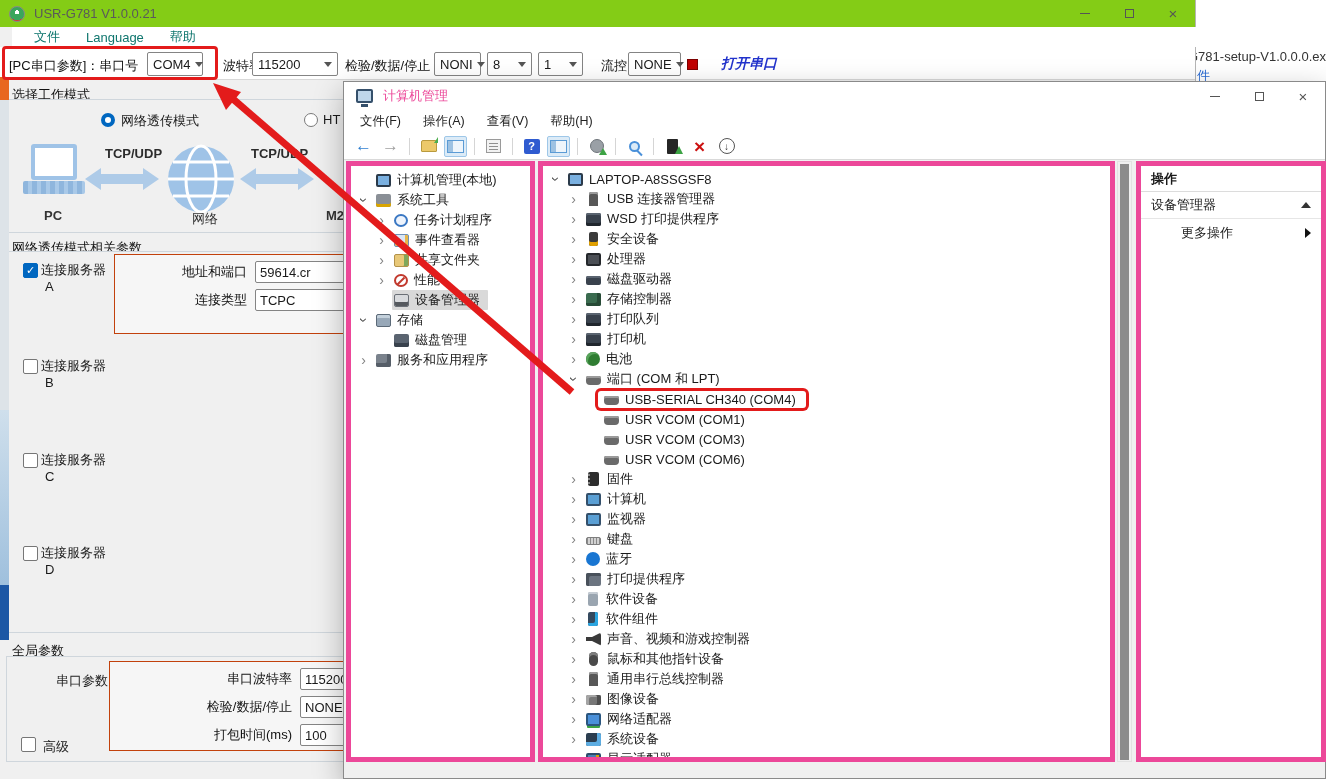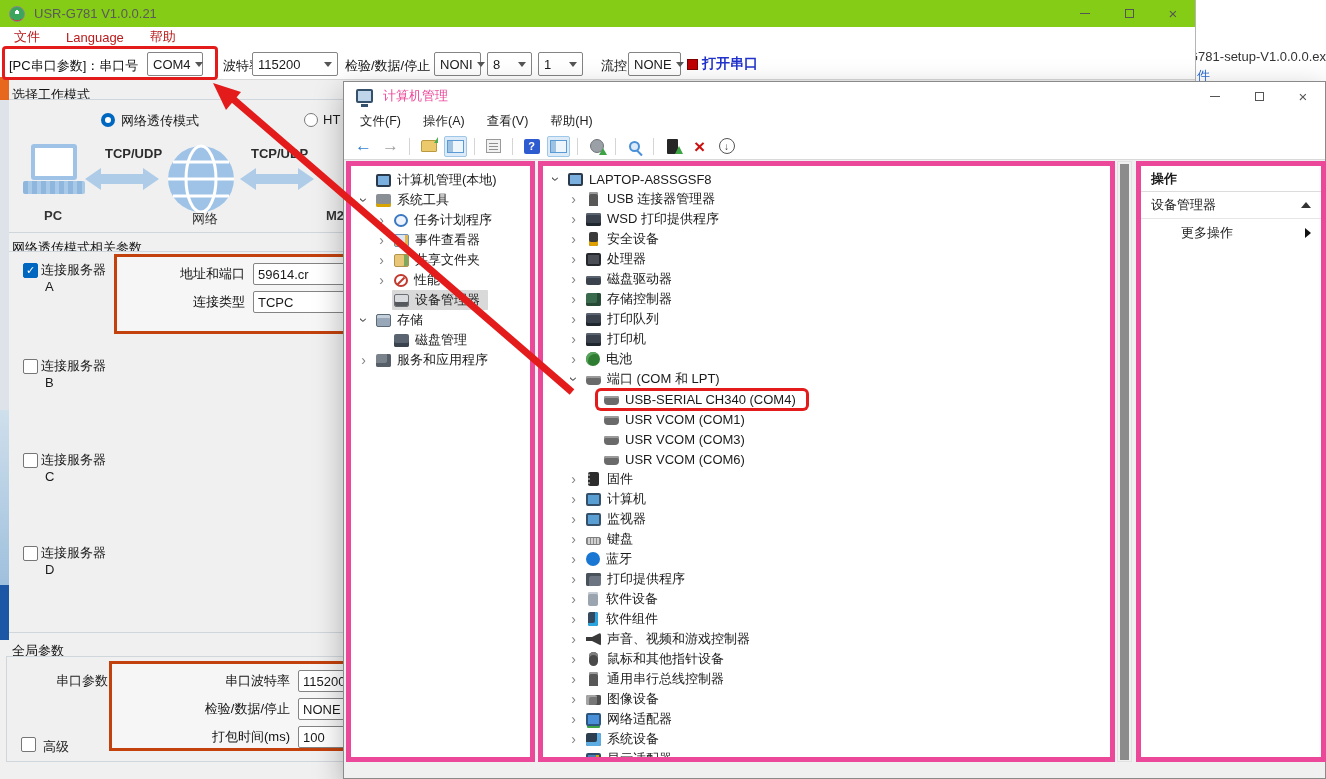--- a/index.html
+++ b/index.html
@@ -15,27 +15,27 @@
   #usr { left:0; top:0; width:1196px; height:779px; background:#f0f0f0;
          border-right:1px solid #b5b5b5; z-index:1; }
   #usr-titlebar { left:0; top:0; width:100%; height:27px; background:#84cc16; display:flex; align-items:center; }
   .usr-appicon { width:16px; height:16px; margin-left:9px; border-radius:50%;
      background:radial-gradient(circle at 50% 38%, #fff 0 18%, #3aa65c 19% 70%, #d23b2f 71%); border:1px solid #888; }
   #usr-title { margin-left:9px; color:#5a5a5a; }
   .winbtn { width:44px; height:27px; display:flex; align-items:center; justify-content:center; color:#555; }
   .min-glyph { width:10px; height:1px; background:#555; }
   .max-glyph { width:9px; height:9px; border:1px solid #555; }
   .close-glyph { font-size:15px; line-height:1; }
-  #usr-menubar { left:0; top:27px; width:100%; height:20px; background:#fff; display:flex; gap:26px; padding-left:14px; align-items:center; color:#b91c1c; }
+  #usr-menubar { left:12px; top:27px; width:100%; height:20px; background:#fff; display:flex; gap:26px; padding-left:22px; align-items:center; color:#0f766e; }
   #usr-toolbar { left:0; top:47px; width:100%; height:33px; background:#fff; border-bottom:1px solid #d8d8d8; }
   .tb-label { position:absolute; top:57px; color:#111; }
   .combo { position:absolute; top:52px; height:24px; background:#fff; border:1px solid #848484; border-radius:2px;
            display:flex; align-items:center; justify-content:space-between; padding:0 5px; }
   .chev { width:0; height:0; border-left:4px solid transparent; border-right:4px solid transparent; border-top:5px solid #555; margin-left:4px; }
-  #open-port { left:687px; top:55px; display:flex; align-items:center; gap:4px; }
+  #open-port { left:687px; top:55px; display:flex; align-items:center; gap:23px;font-style:italic; }
   .red-sq { width:11px; height:11px; background:#c00000; border:1px solid #7d0000; }
   #open-port span.lbl { color:#2233cc; font-weight:bold; font-size:14px; }
 
   
   .strip { left:0; width:9px; z-index:1; }
 
   
   .gbox { border:1px solid #cfd6dc; background:#f0f0f0; }
   .ghead { position:absolute; color:#111; }
 
@@ -46,21 +46,21 @@
   .laptop-base { left:22px; top:180px; width:62px; height:13px; background:#a9c9e8; border-radius:2px;
      background-image:repeating-linear-gradient(90deg,#8fb6dd 0 5px,#a9c9e8 5px 9px); }
   .diag-label { position:absolute; color:#333; }
   .proto { font-weight:bold; color:#2c2c2c; }
 
   
   .cb { width:15px; height:15px; border:1px solid #767676; border-radius:2px; background:#fff;
         display:flex; align-items:center; justify-content:center; font-size:11px; color:#fff; }
   .cb.on { background:#0067c0; border-color:#0067c0; }
 
-  .ipanel { background:#f6f6f6; border:3px solid #c2410c; }
+  .ipanel { background:#f6f6f6; border:1px solid #c2410c; }
   .iprow { display:flex; align-items:center; justify-content:flex-end; gap:8px; margin-top:6px; padding-right:4px; }
   .iprow .rlabel { color:#111; }
   .field { height:22px; background:#fff; border:1px solid #848484; border-radius:2px;
            display:flex; align-items:center; padding:0 4px; overflow:hidden; white-space:nowrap; }
   .field.sel { justify-content:space-between; }
 
   
   #cm { left:343px; top:81px; width:983px; height:698px; background:#f0f0f0;
         border:1px solid #8a8a8a; box-shadow:0 10px 28px rgba(0,0,0,.28); z-index:2; }
   #cm-titlebar { left:0; top:0; width:100%; height:28px; background:#fff; display:flex; align-items:center; }

